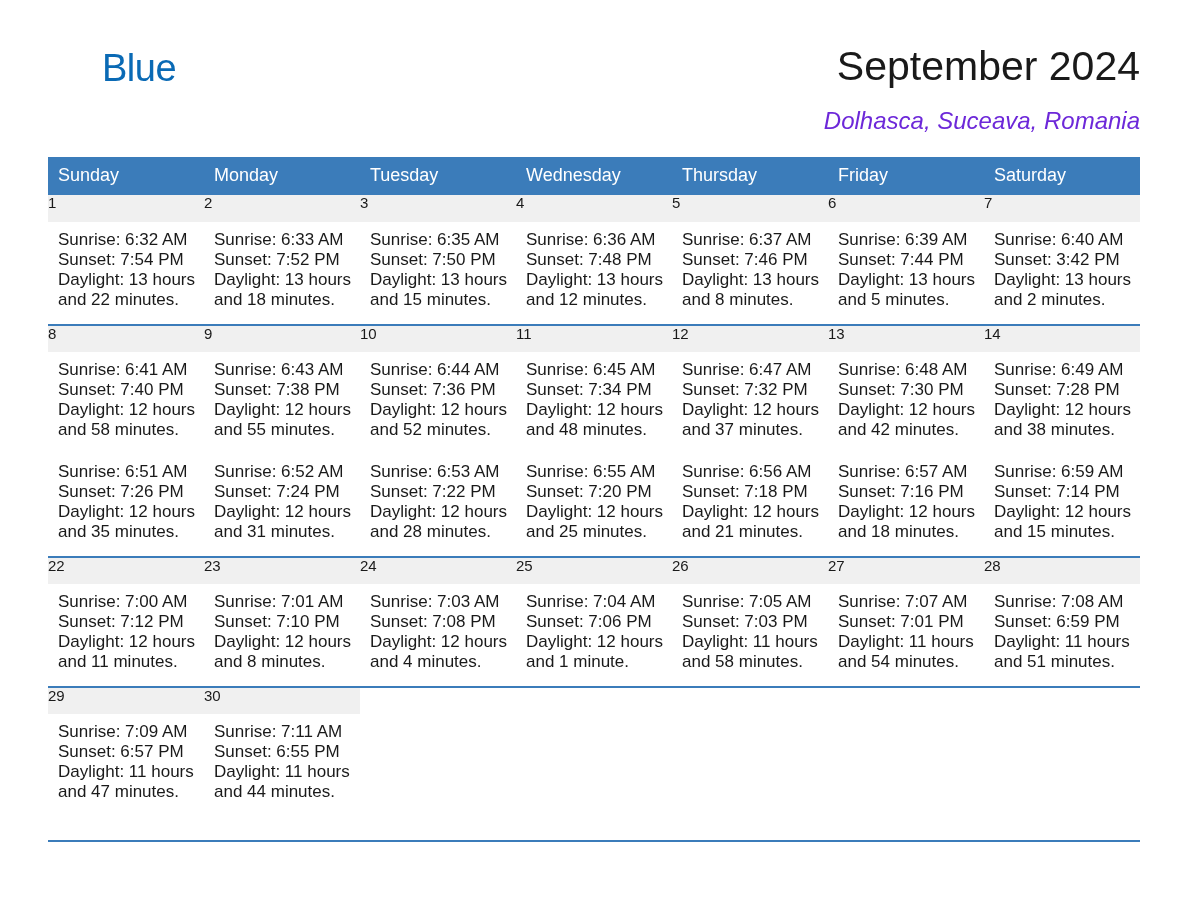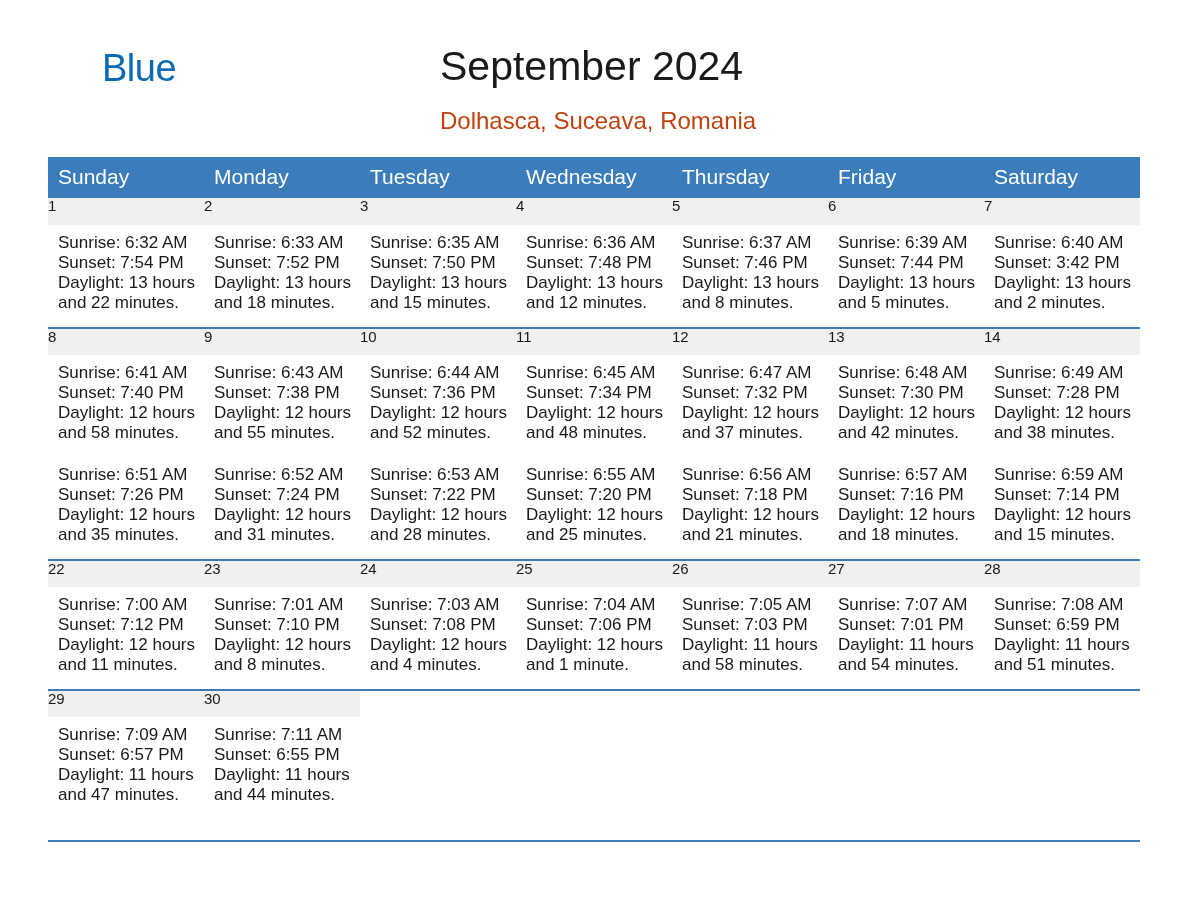--- a/index.html
+++ b/index.html
@@ -48,49 +48,50 @@
     margin-top: -4px;
     font-size: 38px;
     letter-spacing: -0.5px;
     color: #0a6ab5;
     line-height: 44px;
     white-space: nowrap;
   }
   .title-block {
     position: absolute;
     right: 0; top: 0;
-    text-align: left;
+    text-align: right;
     width: 700px;
   }
   .cal-title {
     font-size: 41px;
     color: #1a1a1a;
     line-height: 52px;
     white-space: nowrap;
   }
   .cal-subtitle {
     font-size: 24px;
-    color: #c2410c;
+    color: #6d28d9;
     line-height: 34px;
     margin-top: 12px;
     white-space: nowrap;
+    font-style: italic;
   }
 
   
   .calendar {
     position: absolute;
     left: 48px; top: 157px;
     width: 1092px;
     border-collapse: collapse;
     table-layout: fixed;
   }
   .calendar th {
     background: #3b7cba;
     color: #ffffff;
-    font-size: 21px;
+    font-size: 18px;
     font-weight: normal;
     text-align: left;
     padding: 8px 0 9px 10px;
     width: 156px;
     border: none;
   }
   tr.week-row > td {
     border-top: 2px solid #3b7cba;
     vertical-align: top;
     padding: 0;

